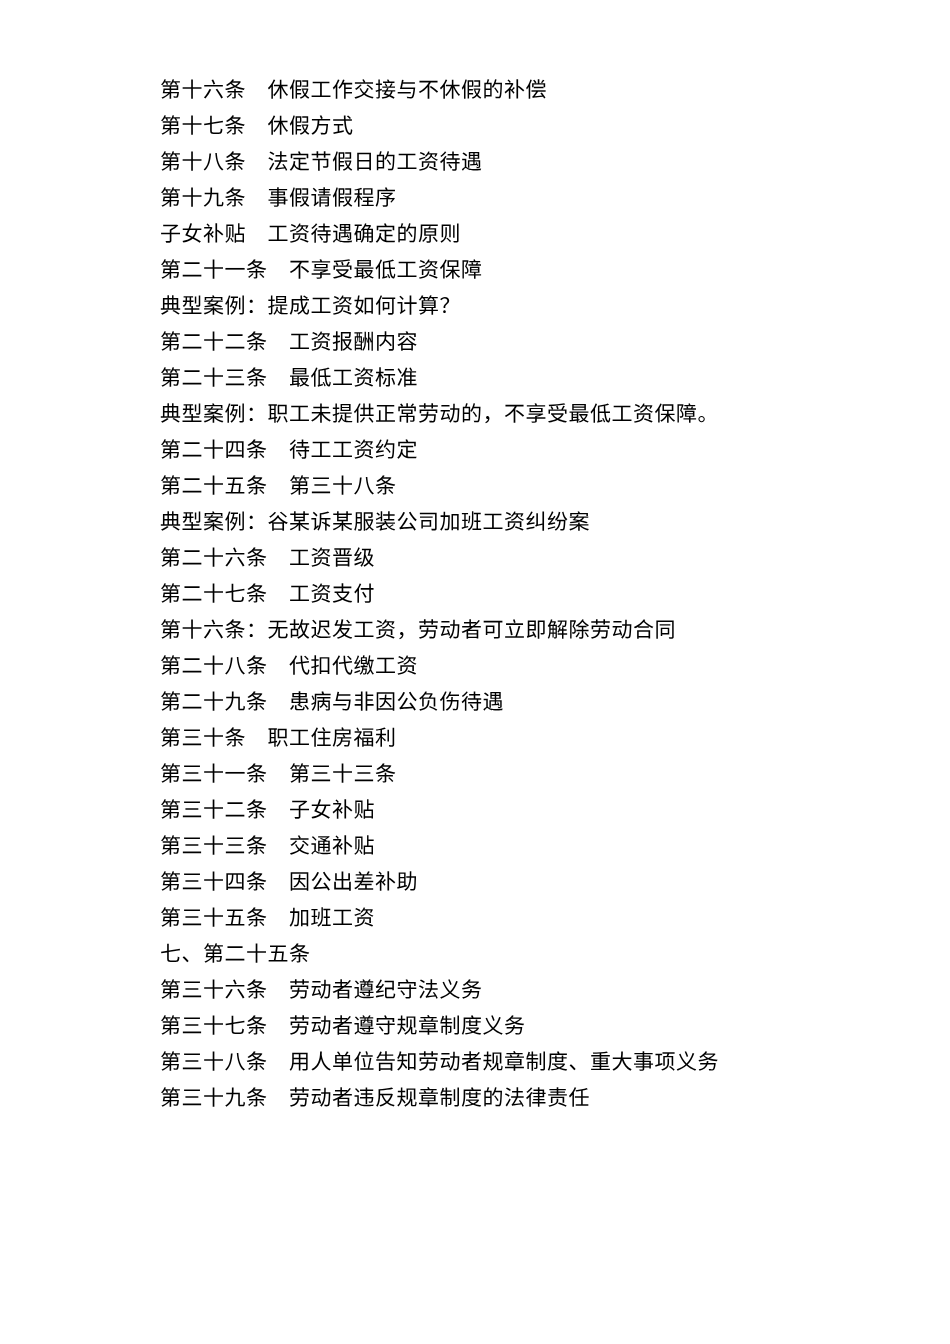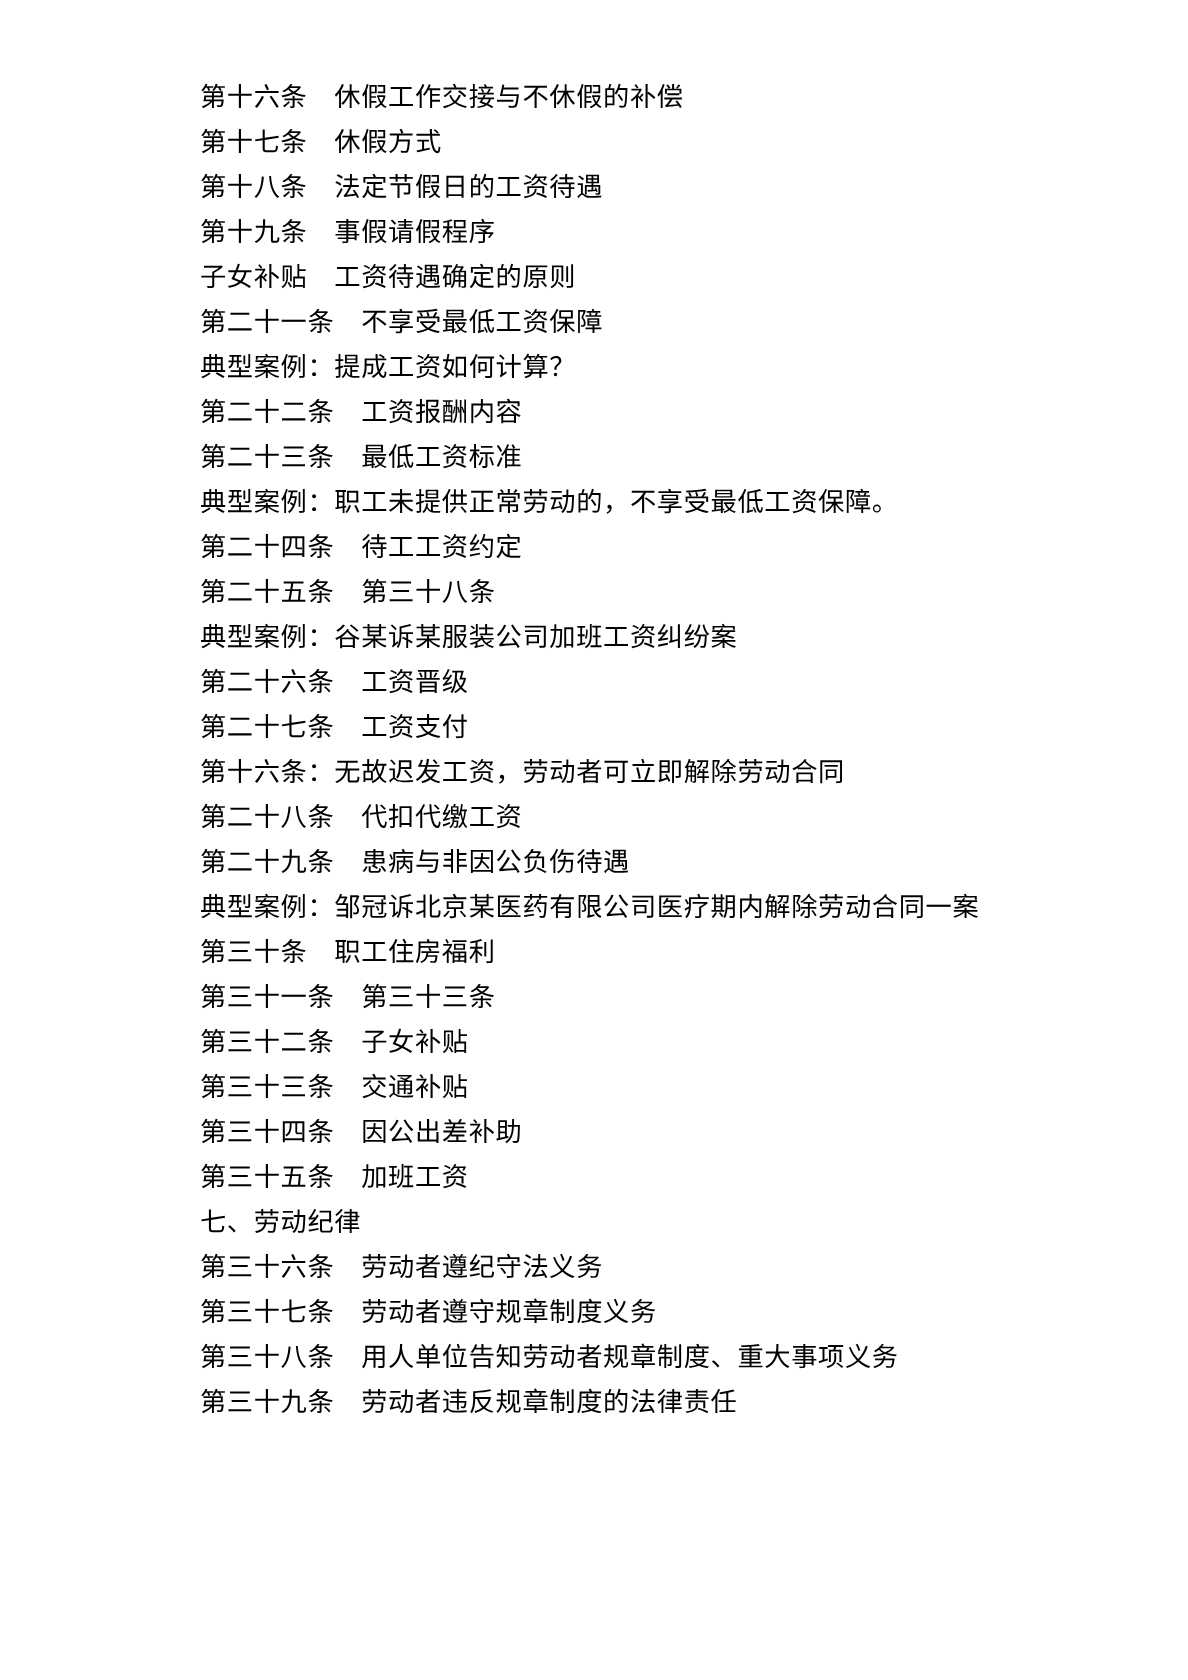--- a/index.html
+++ b/index.html
@@ -5,21 +5,21 @@
 <style>
   html, body {
     margin: 0;
     padding: 0;
     background: #ffffff;
   }
   .page {
     position: relative;
     width: 950px;
     height: 1136px;
-    margin: 0 auto;
+    margin: 12px auto;
     background: #ffffff;
     box-sizing: border-box;
     padding: 60px 118px 0 118px;
     overflow: hidden;
     font-family: "Liberation Serif", "DejaVu Serif", serif;
     color: #000000;
   }
   .toc-lines {
     width: 100%;
   }
@@ -52,26 +52,25 @@
       <p class="toc-line">第二十三条　最低工资标准</p>
       <p class="toc-line">典型案例：职工未提供正常劳动的，不享受最低工资保障。</p>
       <p class="toc-line">第二十四条　待工工资约定</p>
       <p class="toc-line">第二十五条　第三十八条</p>
       <p class="toc-line">典型案例：谷某诉某服装公司加班工资纠纷案</p>
       <p class="toc-line">第二十六条　工资晋级</p>
       <p class="toc-line">第二十七条　工资支付</p>
       <p class="toc-line">第十六条：无故迟发工资，劳动者可立即解除劳动合同</p>
       <p class="toc-line">第二十八条　代扣代缴工资</p>
       <p class="toc-line">第二十九条　患病与非因公负伤待遇</p>
-      <p class="toc-line">典型案例：邹冠诉北京某医药有限公司医疗期内解除劳动合同一案</p>
       <p class="toc-line">第三十条　职工住房福利</p>
       <p class="toc-line">第三十一条　第三十三条</p>
       <p class="toc-line">第三十二条　子女补贴</p>
       <p class="toc-line">第三十三条　交通补贴</p>
       <p class="toc-line">第三十四条　因公出差补助</p>
       <p class="toc-line">第三十五条　加班工资</p>
-      <p class="toc-line">七、劳动纪律</p>
+      <p class="toc-line">七、第二十五条</p>
       <p class="toc-line">第三十六条　劳动者遵纪守法义务</p>
       <p class="toc-line">第三十七条　劳动者遵守规章制度义务</p>
       <p class="toc-line">第三十八条　用人单位告知劳动者规章制度、重大事项义务</p>
       <p class="toc-line">第三十九条　劳动者违反规章制度的法律责任</p>
     </div>
 </main>
 
 </body></html>

